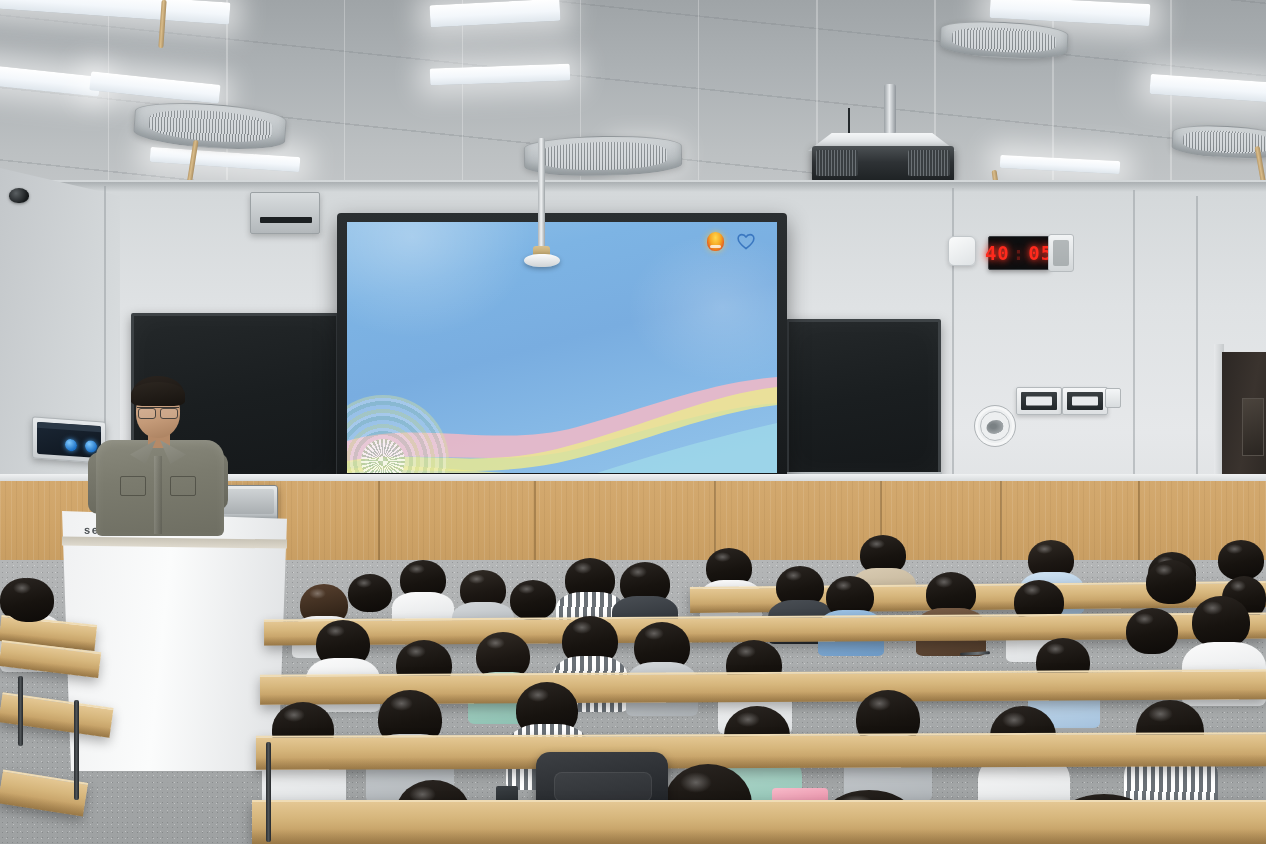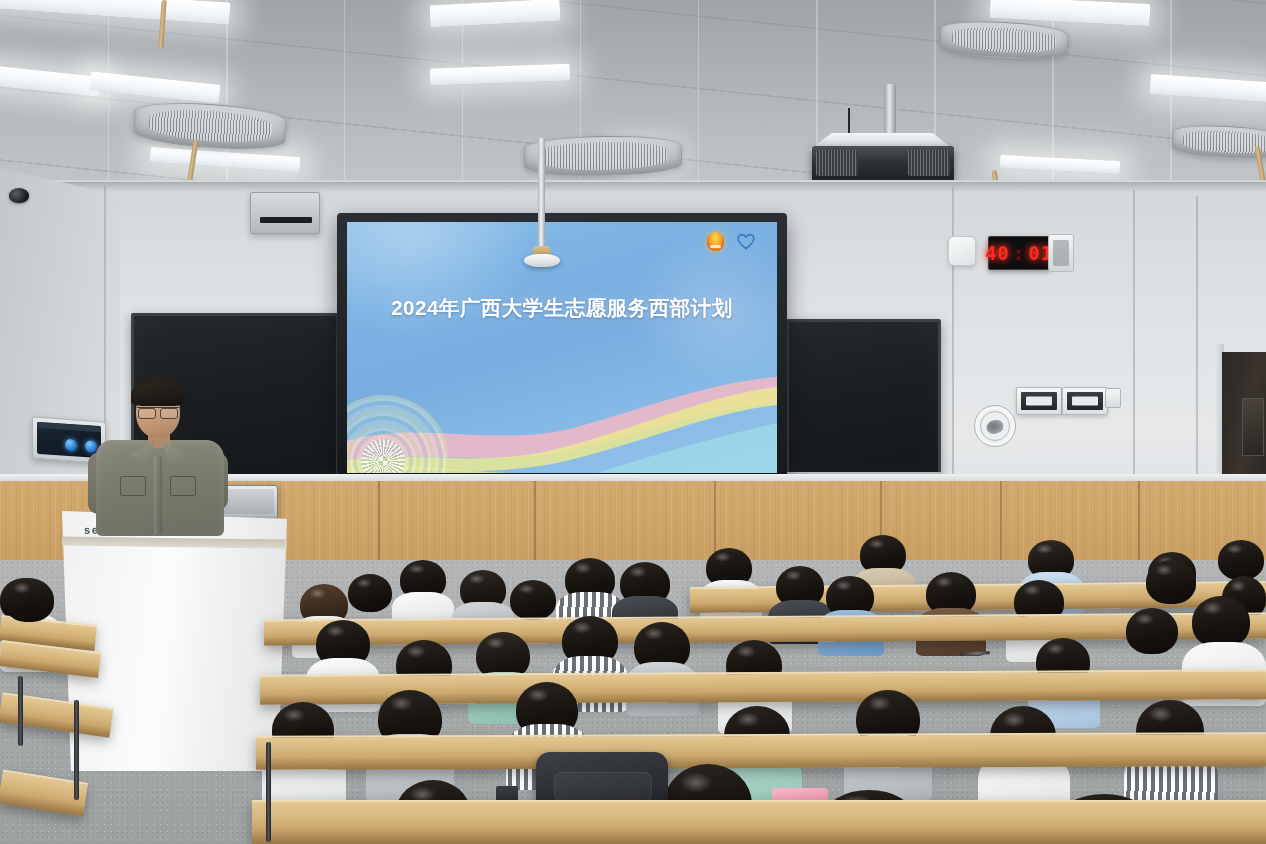--- a/index.html
+++ b/index.html
@@ -593,21 +593,21 @@
   <div class="wall-seam" style="left:1196px; top:196px; height:290px;"></div>
   <div class="wall-seam" style="left:952px; top:188px; height:298px;"></div>
 
   <div class="dome-cam"></div>
   <div class="wall-speaker"></div>
 
   <div class="wifi-ap"></div>
   <div class="led-clock">
     <span>40</span>
     <span class="clock-colon">:</span>
-    <span>01</span>
+    <span>05</span>
   </div>
   <div class="wall-panel-right"></div>
 
   <div class="ctrl-panel">
     <div class="ctrl-screen">
       <div class="ctrl-topbar"></div>
       <div class="ctrl-btn" style="left:28px;"></div>
       <div class="ctrl-btn" style="left:48px;"></div>
     </div>
   </div>
@@ -639,21 +639,20 @@
       <div class="badge-row">
         <div class="badge-emblem"></div>
         <div class="badge-heart">
           <svg viewBox="0 0 24 22" aria-hidden="true">
             <path d="M12 20.5 C 4 14.5, 1.5 10.5, 1.5 7 C1.5 3.8, 4 1.8, 6.6 1.8 C9 1.8, 11 3.4, 12 5.2 C13 3.4, 15 1.8, 17.4 1.8 C20 1.8, 22.5 3.8, 22.5 7 C22.5 10.5, 20 14.5, 12 20.5 Z" fill="none" stroke="#3a77c0" stroke-width="2.1" stroke-linejoin="round"></path>
           </svg>
         </div>
       </div>
 
       <div class="slide-title">
-        <div class="l1">2024年广西大学生志愿服务西部计划</div>
       </div>
 
       <svg class="wave-svg" viewBox="0 0 430 120" preserveAspectRatio="none">
         <path d="M0,88 C70,66 150,96 230,74 C300,55 360,30 430,24 L430,50 C360,56 300,78 230,96 C150,116 70,94 0,110 Z" fill="#f2b8c6" opacity="0.85"></path>
         <path d="M0,108 C60,96 130,116 210,96 C290,76 360,42 430,34 L430,52 C360,60 290,92 210,110 C130,126 60,112 0,120 Z" fill="#ece98f" opacity="0.82"></path>
         <path d="M250,120 C300,104 360,86 430,70 L430,120 Z" fill="#9fd8e8" opacity="0.80"></path>
         <path d="M0,116 C60,108 110,118 160,120 L0,120 Z" fill="#ece98f" opacity="0.7"></path>
       </svg>
 
       <div class="drum-pattern"></div>

